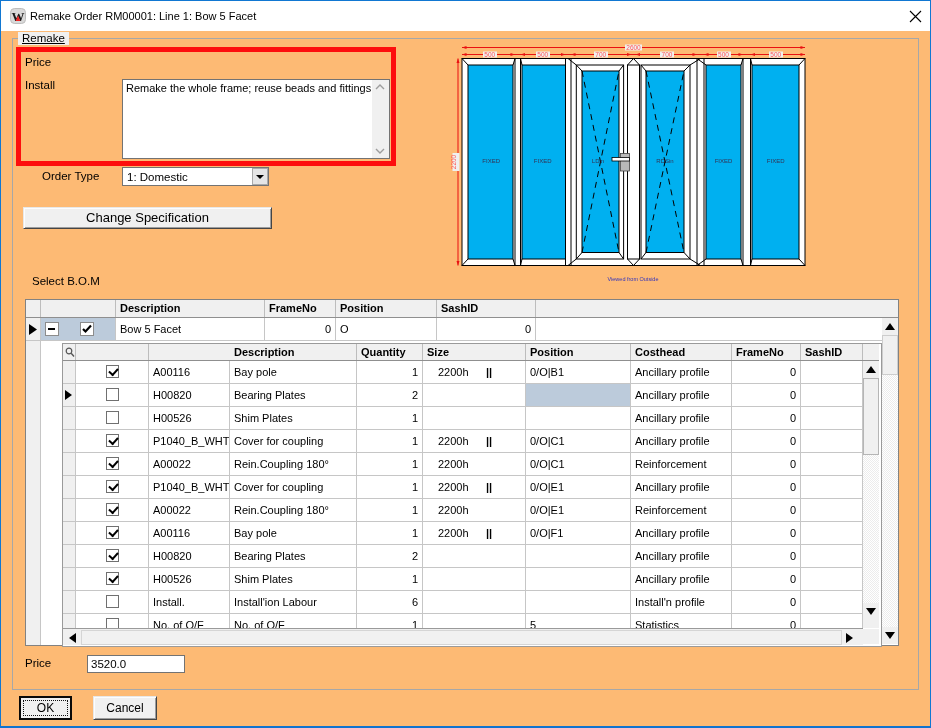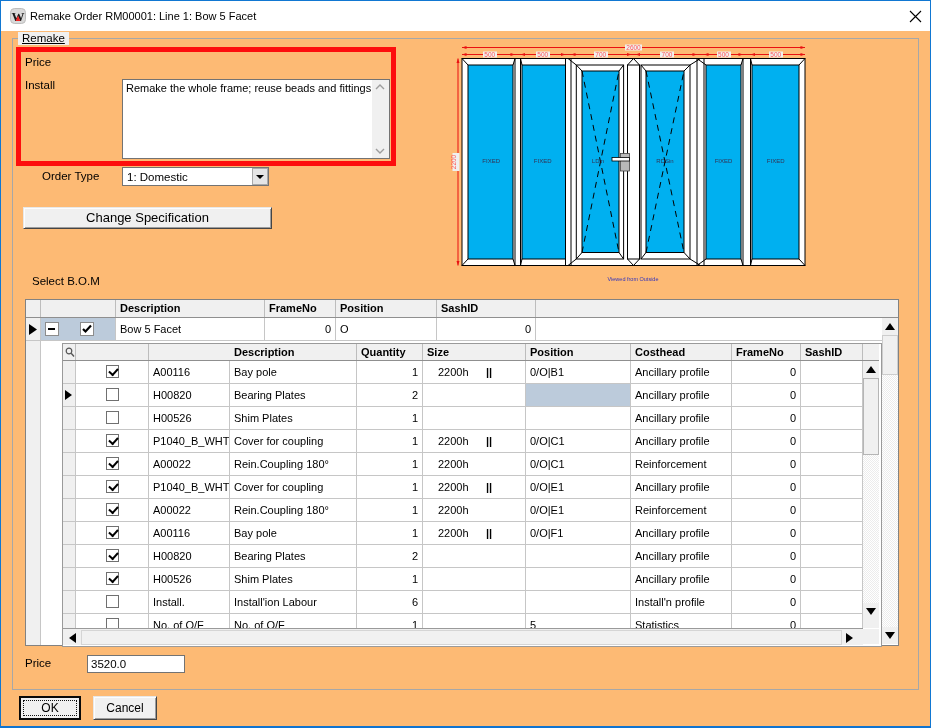--- a/index.html
+++ b/index.html
@@ -504,18 +504,18 @@
           </svg>
       </div>
     </div>
   </div>
 
   <div class="lbl" style="left:24px;top:656px;">Price</div>
   <div class="abs" style="left:86px;top:654px;width:98px;height:18px;background:#fff;border:1px solid #737373;box-sizing:border-box;">
     <div class="abs" style="left:3px;top:2px;font-size:11.5px;">3520.0</div>
   </div>
 
-  <div class="abs" id="okbtn" style="left:18px;top:695px;width:62px;height:24px;background:#f0f0f0;border:2px solid #090909;box-sizing:border-box;text-align:center;">
+  <div class="abs" id="okbtn" style="left:18px;top:695px;width:53px;height:24px;background:#f0f0f0;border:2px solid #090909;box-sizing:border-box;text-align:center;">
     <div class="abs" style="left:2px;top:2px;right:2px;bottom:2px;border:1px dotted #111;"></div>
     <div class="abs" style="left:0;right:0;top:3px;font-size:12px;">OK</div>
   </div>
   <div class="btn3d" style="left:92px;top:695px;width:64px;height:24px;line-height:22px;font-size:12px;">Cancel</div>
 </div>
 
 </body></html>

